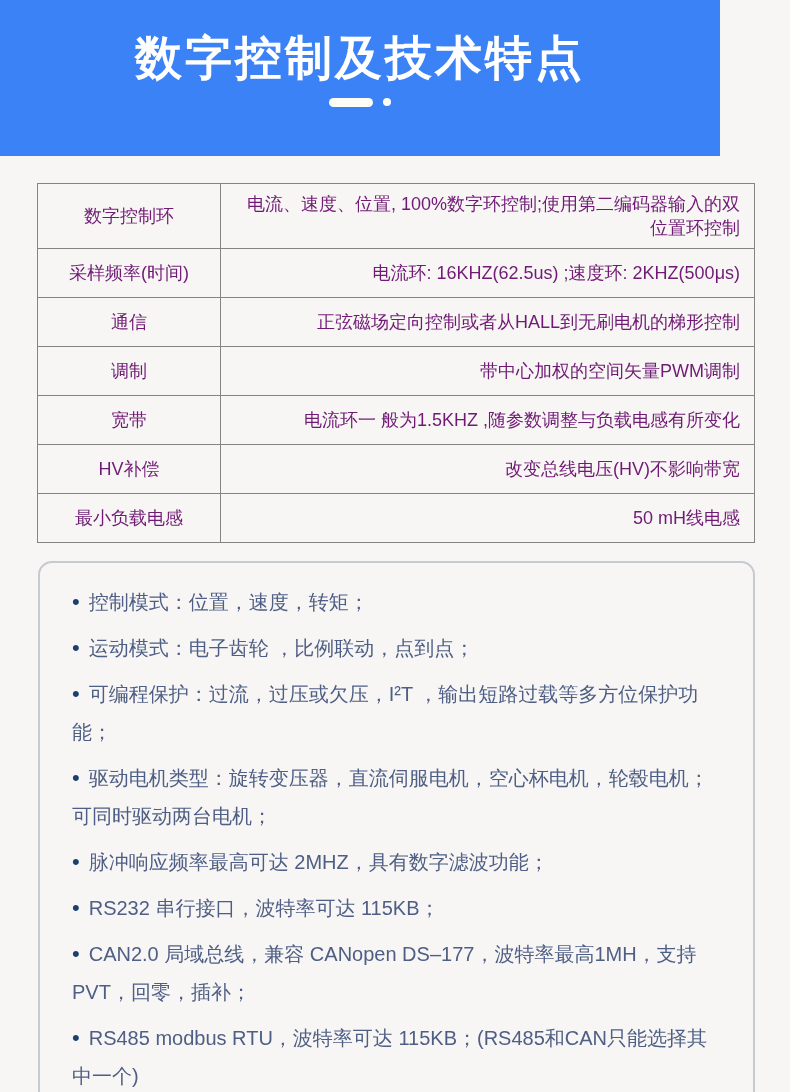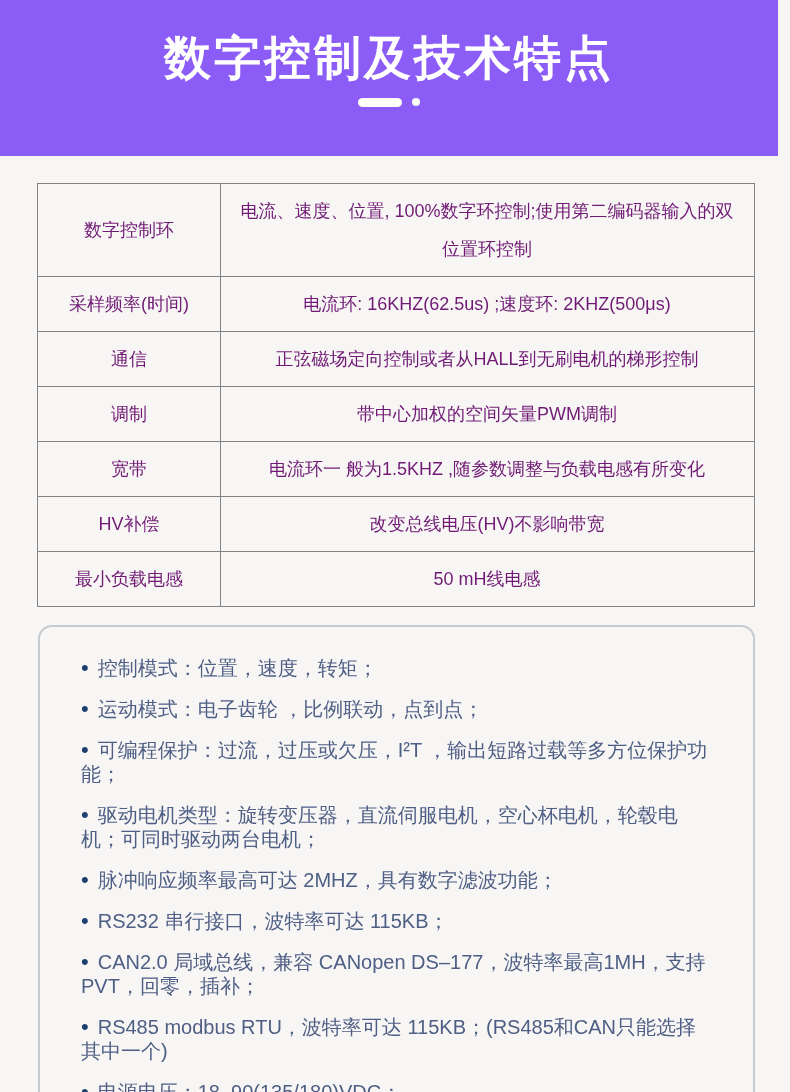--- a/index.html
+++ b/index.html
@@ -5,22 +5,22 @@
   * { margin: 0; padding: 0; box-sizing: border-box; }
   html, body { width: 790px; }
   body {
     width: 790px; height: 1092px;
     background: #f7f6f4;
     font-family: "Liberation Sans", "DejaVu Sans", sans-serif;
     overflow: hidden;
   }
   
   .hero {
-    width: 778px; height: 156px;
-    background: #8b5cf6;
+    width: 720px; height: 156px;
+    background: #3b82f6;
     color: #ffffff;
     text-align: center;
   }
   .hero h1 {
     padding-top: 32px;
     font-size: 47px;
     font-weight: 600;
     letter-spacing: 3px;
     line-height: 1.1;
   }
@@ -52,37 +52,37 @@
   }
   table.spec td.lbl {
     width: 183px;
     text-align: center;
     height: 49px;
     padding: 4px 8px;
   }
   table.spec tr.tall td { height: 60px; }
   table.spec td.val {
     padding: 8px 14px 8px 13px;
-    line-height: 38px;
-    text-align: center;
+    line-height: 24px;
+    text-align: right;
   }
   
   .features {
     margin: 18px auto 0 38px;
     width: 717px;
     min-height: 502px;
     border: 2px solid #c6cbd2;
     border-radius: 14px;
     padding: 12px 22px 14px 24px;
     color: #4e5e84;
     font-size: 20px;
   }
   .feat {
-    line-height: 24px;
-    margin: 17px;
+    line-height: 38px;
+    margin: 8px;
   }
   .feat .dot {
     color: #1c3f6e;
     font-size: 22px;
     margin-right: 9px;
   }
 </style>
 </head>
 <body>
 

